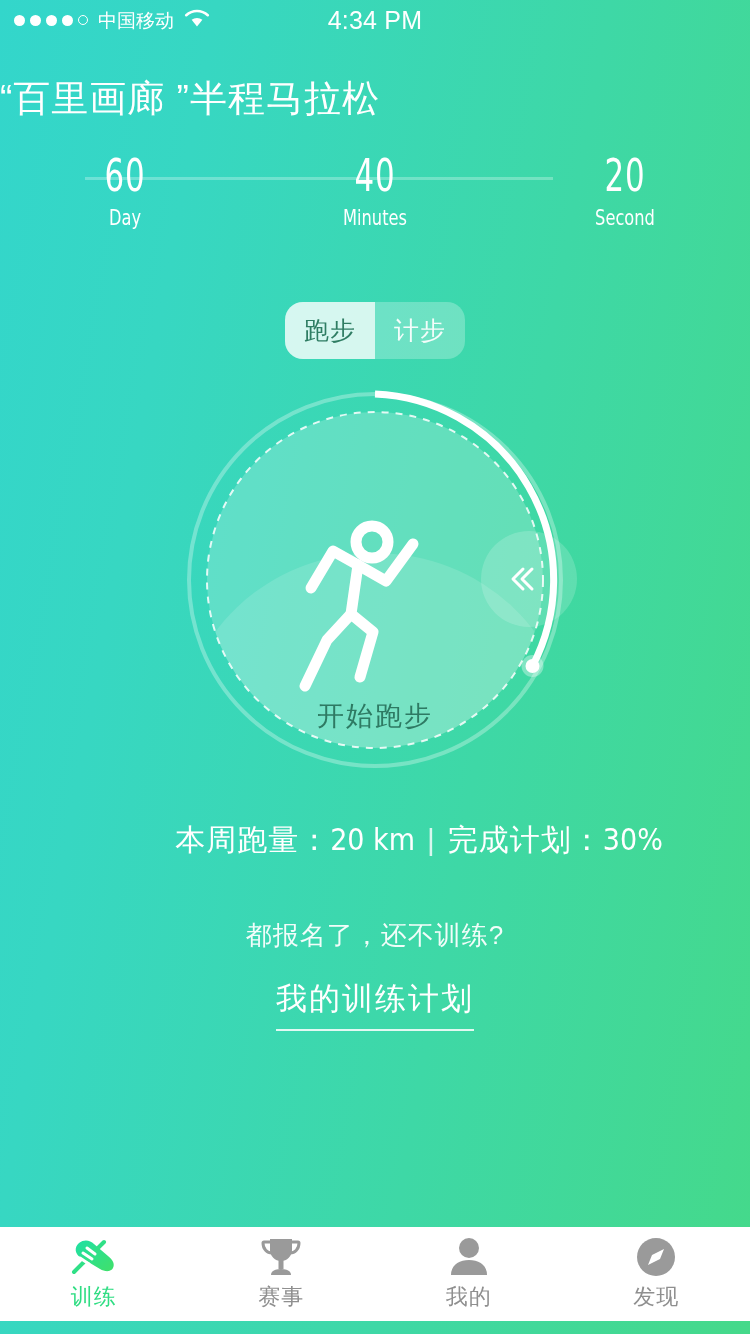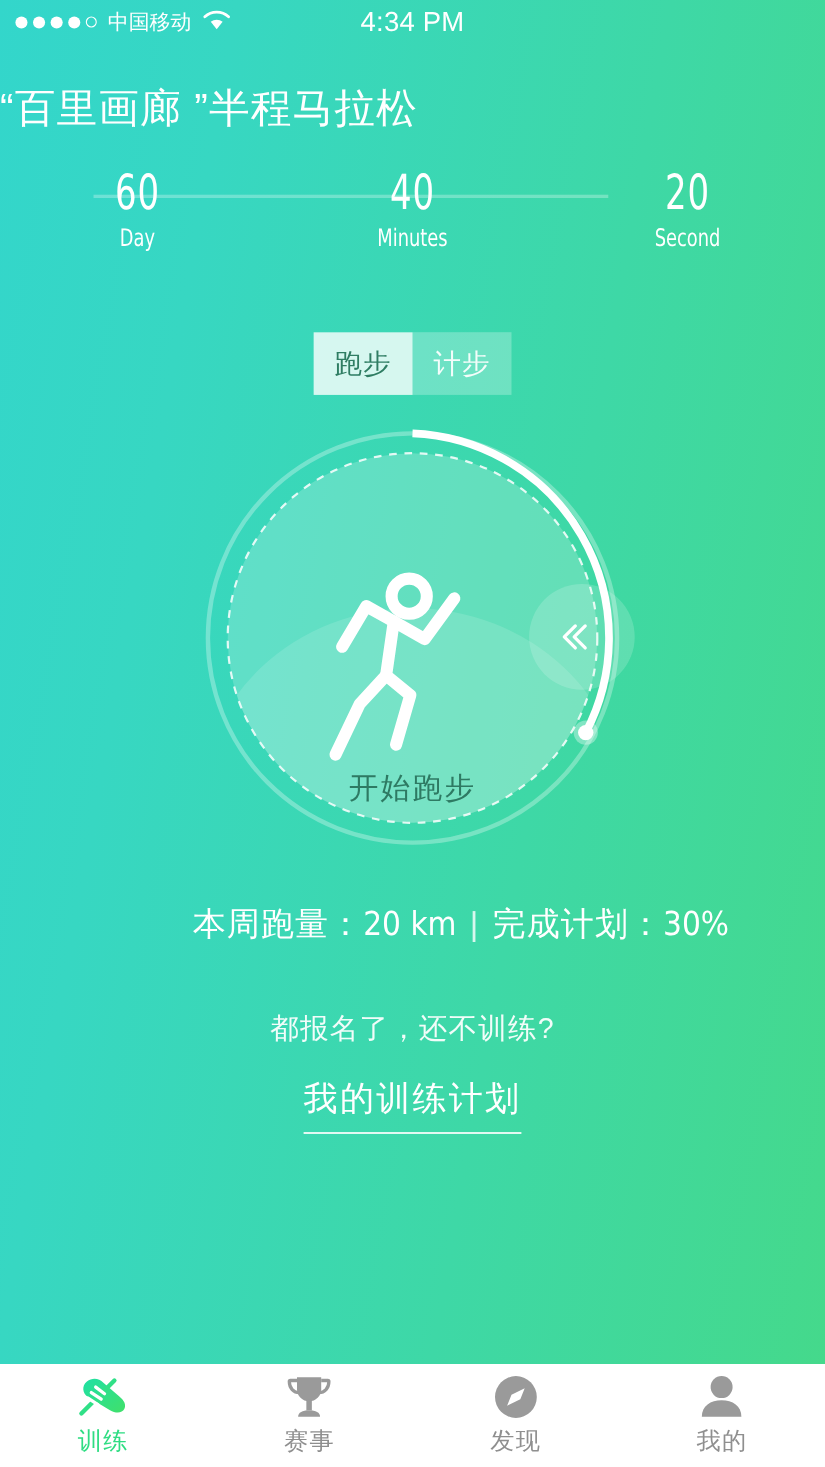--- a/index.html
+++ b/index.html
@@ -142,21 +142,21 @@
     transform: scaleX(0.82);
     display: block;
     margin-top: 2px;
   }
 
   
   #segment {
     position: absolute;
     top: 302px; left: 285px;
     width: 180px; height: 57px;
-    border-radius: 0;
+    border-radius: 18px;
     overflow: hidden;
     display: flex;
     background: rgba(255,255,255,0.26);
   }
   .seg {
     flex: 1;
     display: flex; align-items: center; justify-content: center;
     font-size: 25px;
     letter-spacing: 1px;
     cursor: pointer;
@@ -267,21 +267,21 @@
     font-size: 31px;
     letter-spacing: 2px;
     padding-bottom: 9px;
     border-bottom: 2px solid rgba(255,255,255,0.85);
     cursor: pointer;
   }
 
   
   #tabbar {
     position: absolute;
-    left: 0; bottom: 0;
+    left: 0; bottom: 13px;
     width: 750px; height: 94px;
     background: #ffffff;
     display: flex;
   }
   .tab {
     flex: 1;
     display: flex;
     flex-direction: column;
     align-items: center;
     justify-content: center;
@@ -431,32 +431,32 @@
           <rect x="20.5" y="24" width="5" height="10" fill="#9a9a9a"></rect>
           <path d="M13 40 c0 -4 4 -6 10 -6 s10 2 10 6 Z" fill="#9a9a9a"></path>
         </svg>
       </span>
       <span class="tlabel">赛事</span>
     </div>
 
     <div class="tab">
       <span class="ticon">
         <svg width="44" height="44" viewBox="0 0 44 44">
-          <circle cx="22" cy="22" r="19" fill="#9a9a9a"></circle>
-          <path d="M30 14 L18 20 L14 30 L26 24 Z" fill="#ffffff"></path>
-        </svg>
-      </span>
-      <span class="tlabel">发现</span>
+          <circle cx="22" cy="13" r="10" fill="#9a9a9a"></circle>
+          <path d="M4 40 c0 -10 8 -15 18 -15 s18 5 18 15 Z" fill="#9a9a9a"></path>
+        </svg>
+      </span>
+      <span class="tlabel">我的</span>
     </div>
 
     <div class="tab">
       <span class="ticon">
         <svg width="44" height="44" viewBox="0 0 44 44">
-          <circle cx="22" cy="13" r="10" fill="#9a9a9a"></circle>
-          <path d="M4 40 c0 -10 8 -15 18 -15 s18 5 18 15 Z" fill="#9a9a9a"></path>
-        </svg>
-      </span>
-      <span class="tlabel">我的</span>
+          <circle cx="22" cy="22" r="19" fill="#9a9a9a"></circle>
+          <path d="M30 14 L18 20 L14 30 L26 24 Z" fill="#ffffff"></path>
+        </svg>
+      </span>
+      <span class="tlabel">发现</span>
     </div>
 
   </div>
 
 </div>
 
 </body></html>

